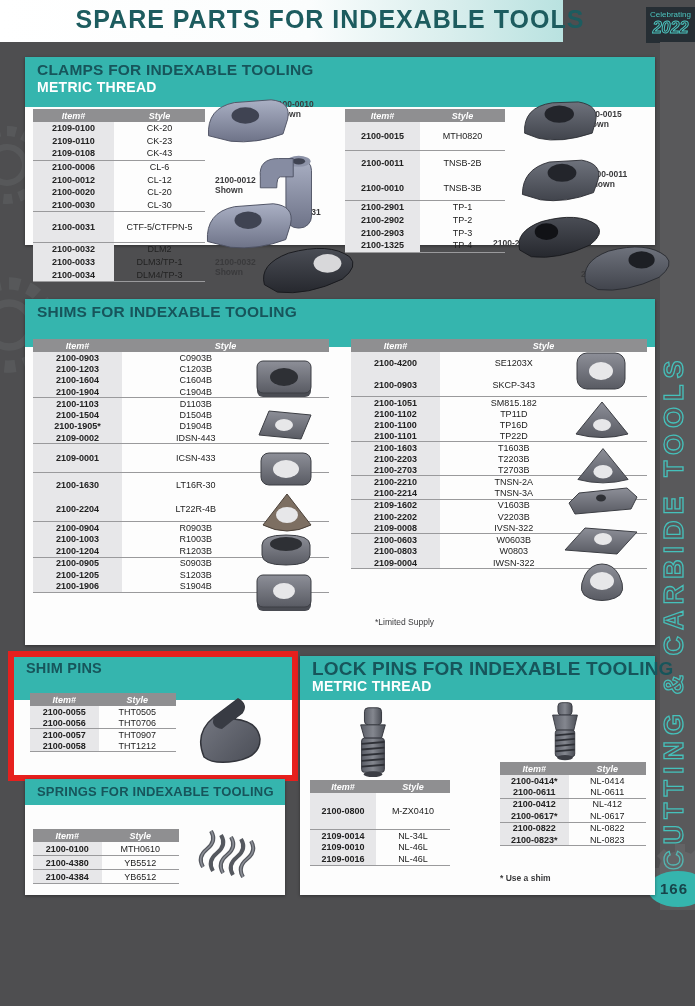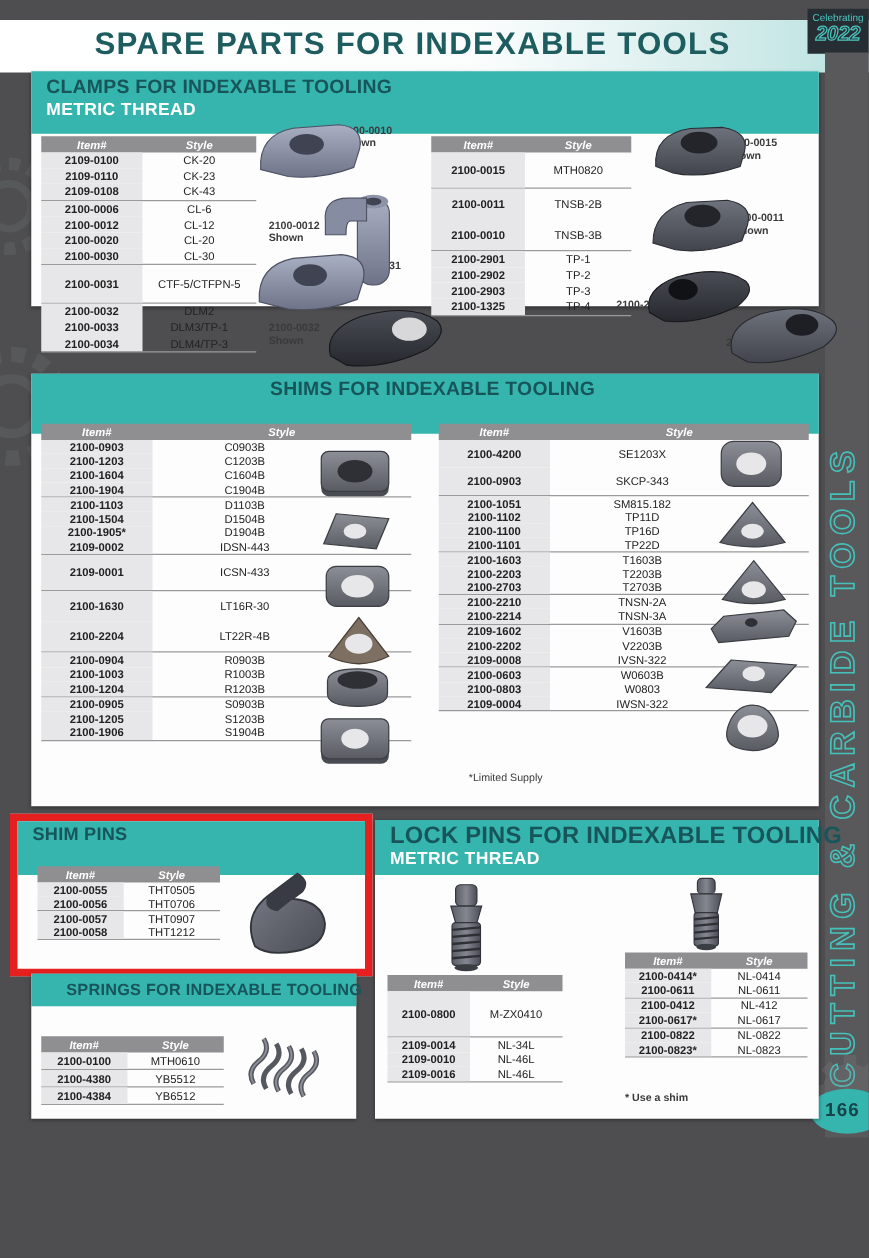--- a/index.html
+++ b/index.html
@@ -1,21 +1,21 @@
 <!DOCTYPE html>
 <html><head>
 <meta charset="utf-8">
 <style>
   html,body{margin:0;padding:0;width:695px;height:1006px;overflow:hidden;
     font-family:"Liberation Sans", sans-serif;background:#4e4e50;}
   .abs{position:absolute;}
   #canvas{position:relative;width:695px;height:1006px;background:#4e4e50;}
 
   
-  #top-band{left:0;top:16px;width:695px;height:42px;
+  #top-band{left:0;top:0;width:563px;height:42px;
     background:linear-gradient(90deg,#ffffff 0%,#fbfdfd 55%,#d9eeed 80%,#b9e2e0 100%);}
   #main-title{left:0;top:5px;width:660px;text-align:center;color:#1d5c5f;
     font-size:25px;font-weight:bold;letter-spacing:1px;}
   #badge{left:646px;top:7px;width:49px;height:36px;background:#262e34;text-align:center;}
   #badge .l1{display:block;color:#4cc5bf;font-size:8px;margin-top:3px;}
   #badge .l2{display:block;color:transparent;-webkit-text-stroke:1px #4cc5bf;
     font-size:16px;font-weight:bold;font-style:italic;line-height:18px;}
 
   
   #sidebar{left:660px;top:42px;width:35px;height:868px;background:#59595b;}
@@ -273,21 +273,21 @@
       <span>2100-0015</span><br><span>Shown</span></div>
     <div class="cap" style="left:562px;top:112px;width:50px;">
       <span>2100-0011</span><br><span>Shown</span></div>
     <div class="cap" style="left:468px;top:181px;width:90px;">
       <span>2100-2901</span> <span>Shown</span></div>
     <div class="cap" style="left:556px;top:212px;width:90px;">
       <span>2100-2902</span> <span>Shown</span></div>
   </div>
 
   <div class="abs panel" style="left:25px;top:299px;width:630px;height:346px;">
-    <div class="teal-head" style="height:48px;text-align:center;">
+    <div class="teal-head" style="height:48px;">
       <div class="teal-title">SHIMS FOR INDEXABLE TOOLING</div>
     </div>
 
     <div class="dtable cols30" style="left:8px;top:40px;width:296px;">
         <div class="thead">
           <div class="th item">Item#</div>
           <div class="th style">Style</div>
         </div>
         <div class="tgroup">
           <div class="trow" style="height:11.3px">
@@ -663,21 +663,21 @@
             <div class="td style">NL-0823</div>
           </div>
         </div>
       </div>
 
     <div class="note" style="left:200px;top:217px;font-weight:bold;">* Use a shim</div>
   </div>
 
   <div class="abs panel" style="left:25px;top:779px;width:260px;height:116px;">
     <div class="teal-head" style="height:26px;">
-      <div class="teal-title" style="font-size:13px;padding-top:4px;margin-left:16px;">SPRINGS FOR INDEXABLE TOOLING</div>
+      <div class="teal-title" style="font-size:13px;padding-top:4px;">SPRINGS FOR INDEXABLE TOOLING</div>
     </div>
     <div class="dtable" style="left:8px;top:50px;width:146px;">
         <div class="thead">
           <div class="th item">Item#</div>
           <div class="th style">Style</div>
         </div>
         <div class="tgroup">
           <div class="trow" style="height:13px">
             <div class="td item">2100-0100</div>
             <div class="td style">MTH0610</div>

